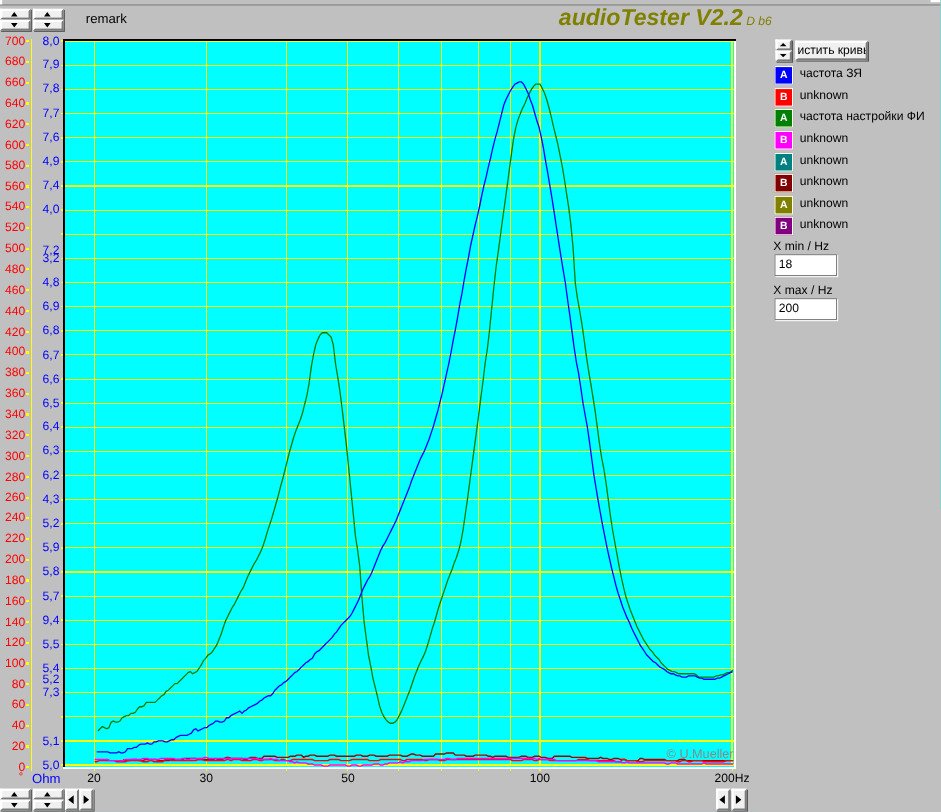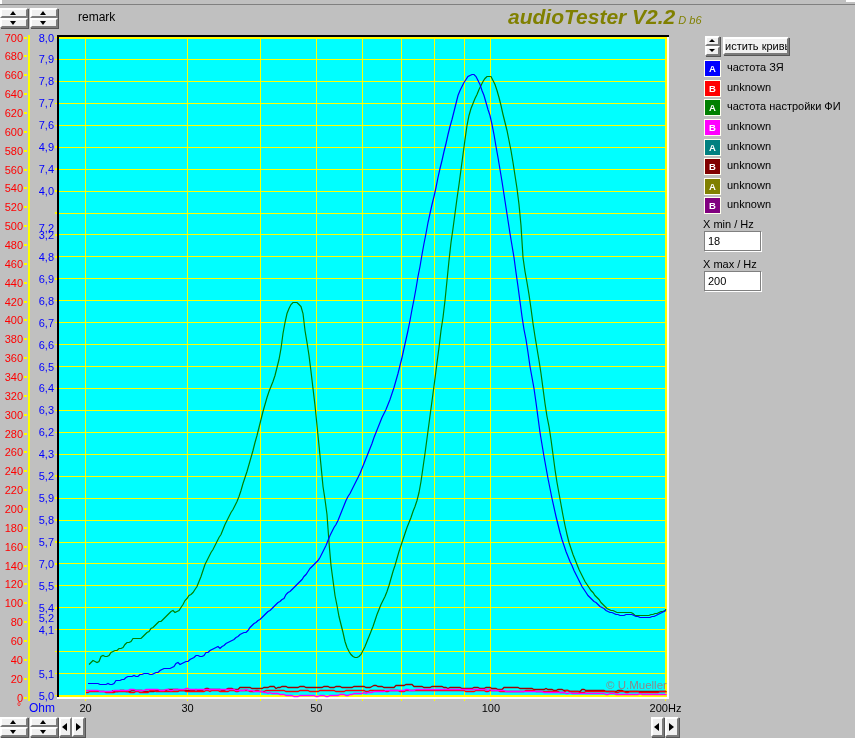--- a/index.html
+++ b/index.html
@@ -195,24 +195,24 @@
 <div class="al b" style="top:338.6px">6,6</div>
 <div class="al b" style="top:360.5px">6,5</div>
 <div class="al b" style="top:382.4px">6,4</div>
 <div class="al b" style="top:404.4px">6,3</div>
 <div class="al b" style="top:426.3px">6,2</div>
 <div class="al b" style="top:448.2px">4,3</div>
 <div class="al b" style="top:470.2px">5,2</div>
 <div class="al b" style="top:492.1px">5,9</div>
 <div class="al b" style="top:514.0px">5,8</div>
 <div class="al b" style="top:536.0px">5,7</div>
-<div class="al b" style="top:557.9px">7,0</div>
+<div class="al b" style="top:557.9px">9,4</div>
 <div class="al b" style="top:579.8px">5,5</div>
 <div class="al b" style="top:601.8px">5,4</div>
-<div class="al b" style="top:623.7px">4,1</div>
+<div class="al b" style="top:623.7px">7,3</div>
 <div class="al b" style="top:612px">5,2</div>
 <div class="al b" style="top:667.6px">5,1</div>
 <div class="al b" style="top:689.5px">5,0</div>
 <div class="al r" style="top:31.5px">700</div>
 <div class="al r" style="top:50.4px">680</div>
 <div class="al r" style="top:69.2px">660</div>
 <div class="al r" style="top:88.1px">640</div>
 <div class="al r" style="top:106.9px">620</div>
 <div class="al r" style="top:125.8px">600</div>
 <div class="al r" style="top:144.6px">580</div>

